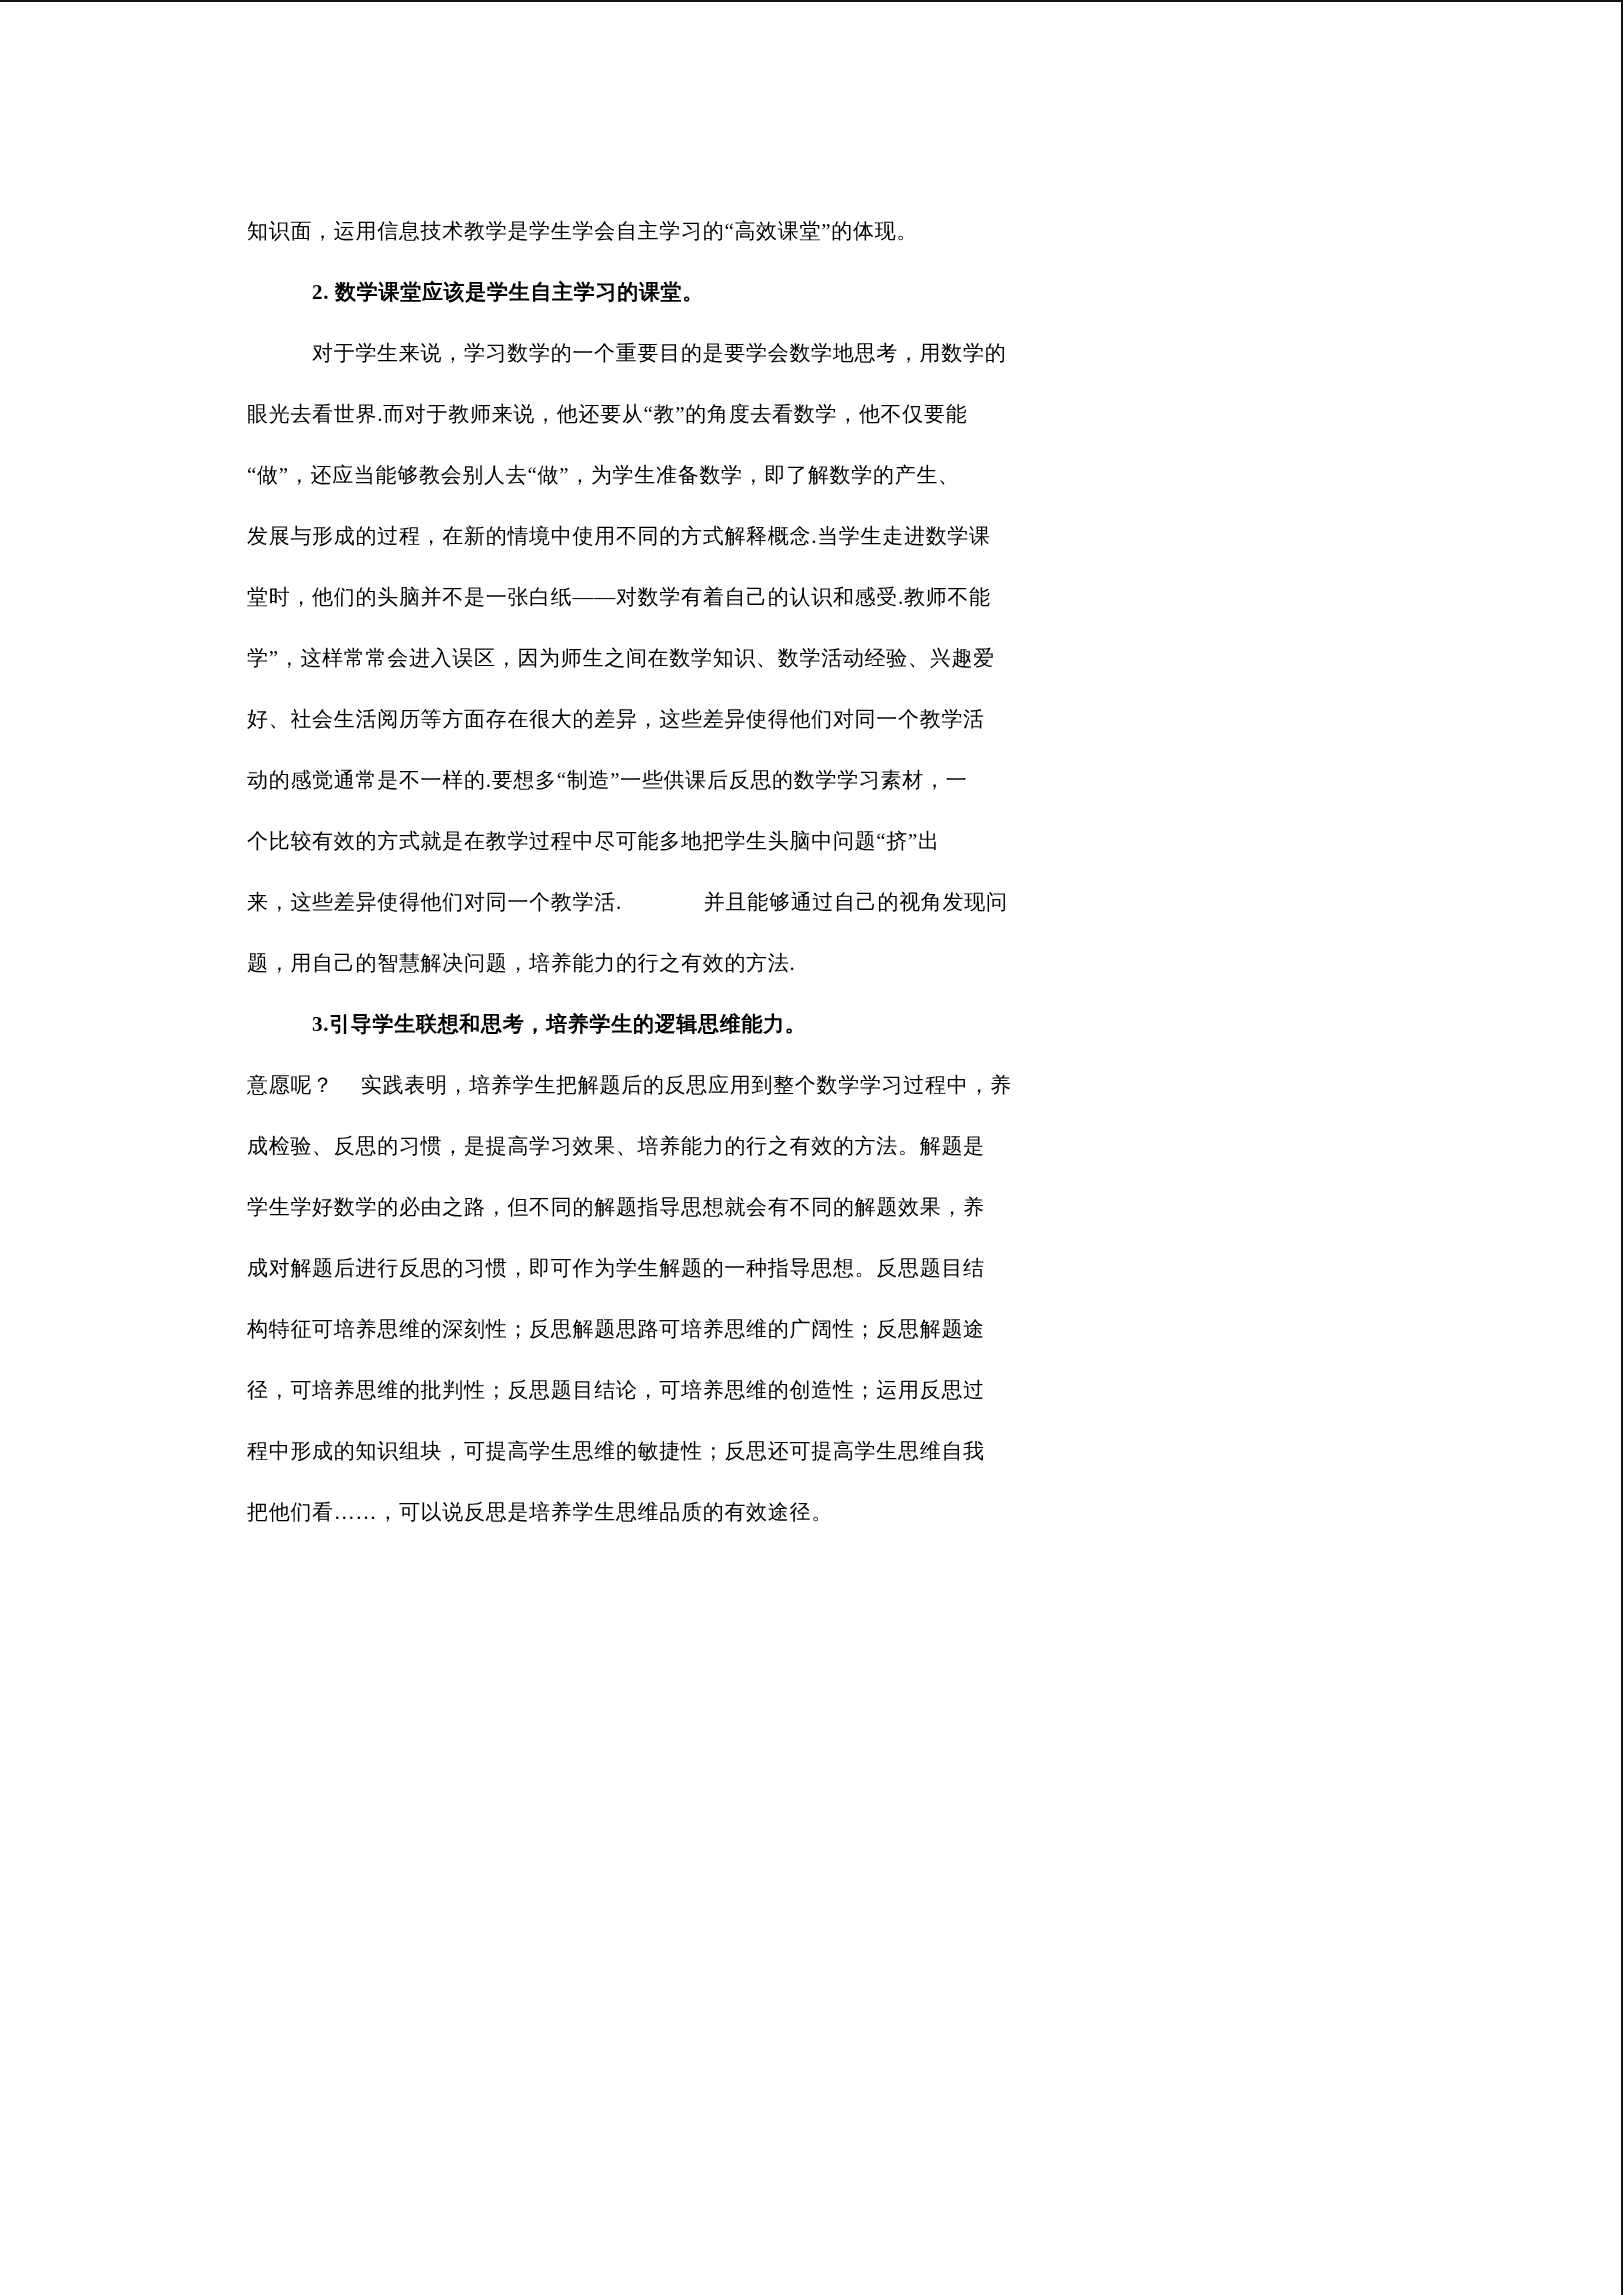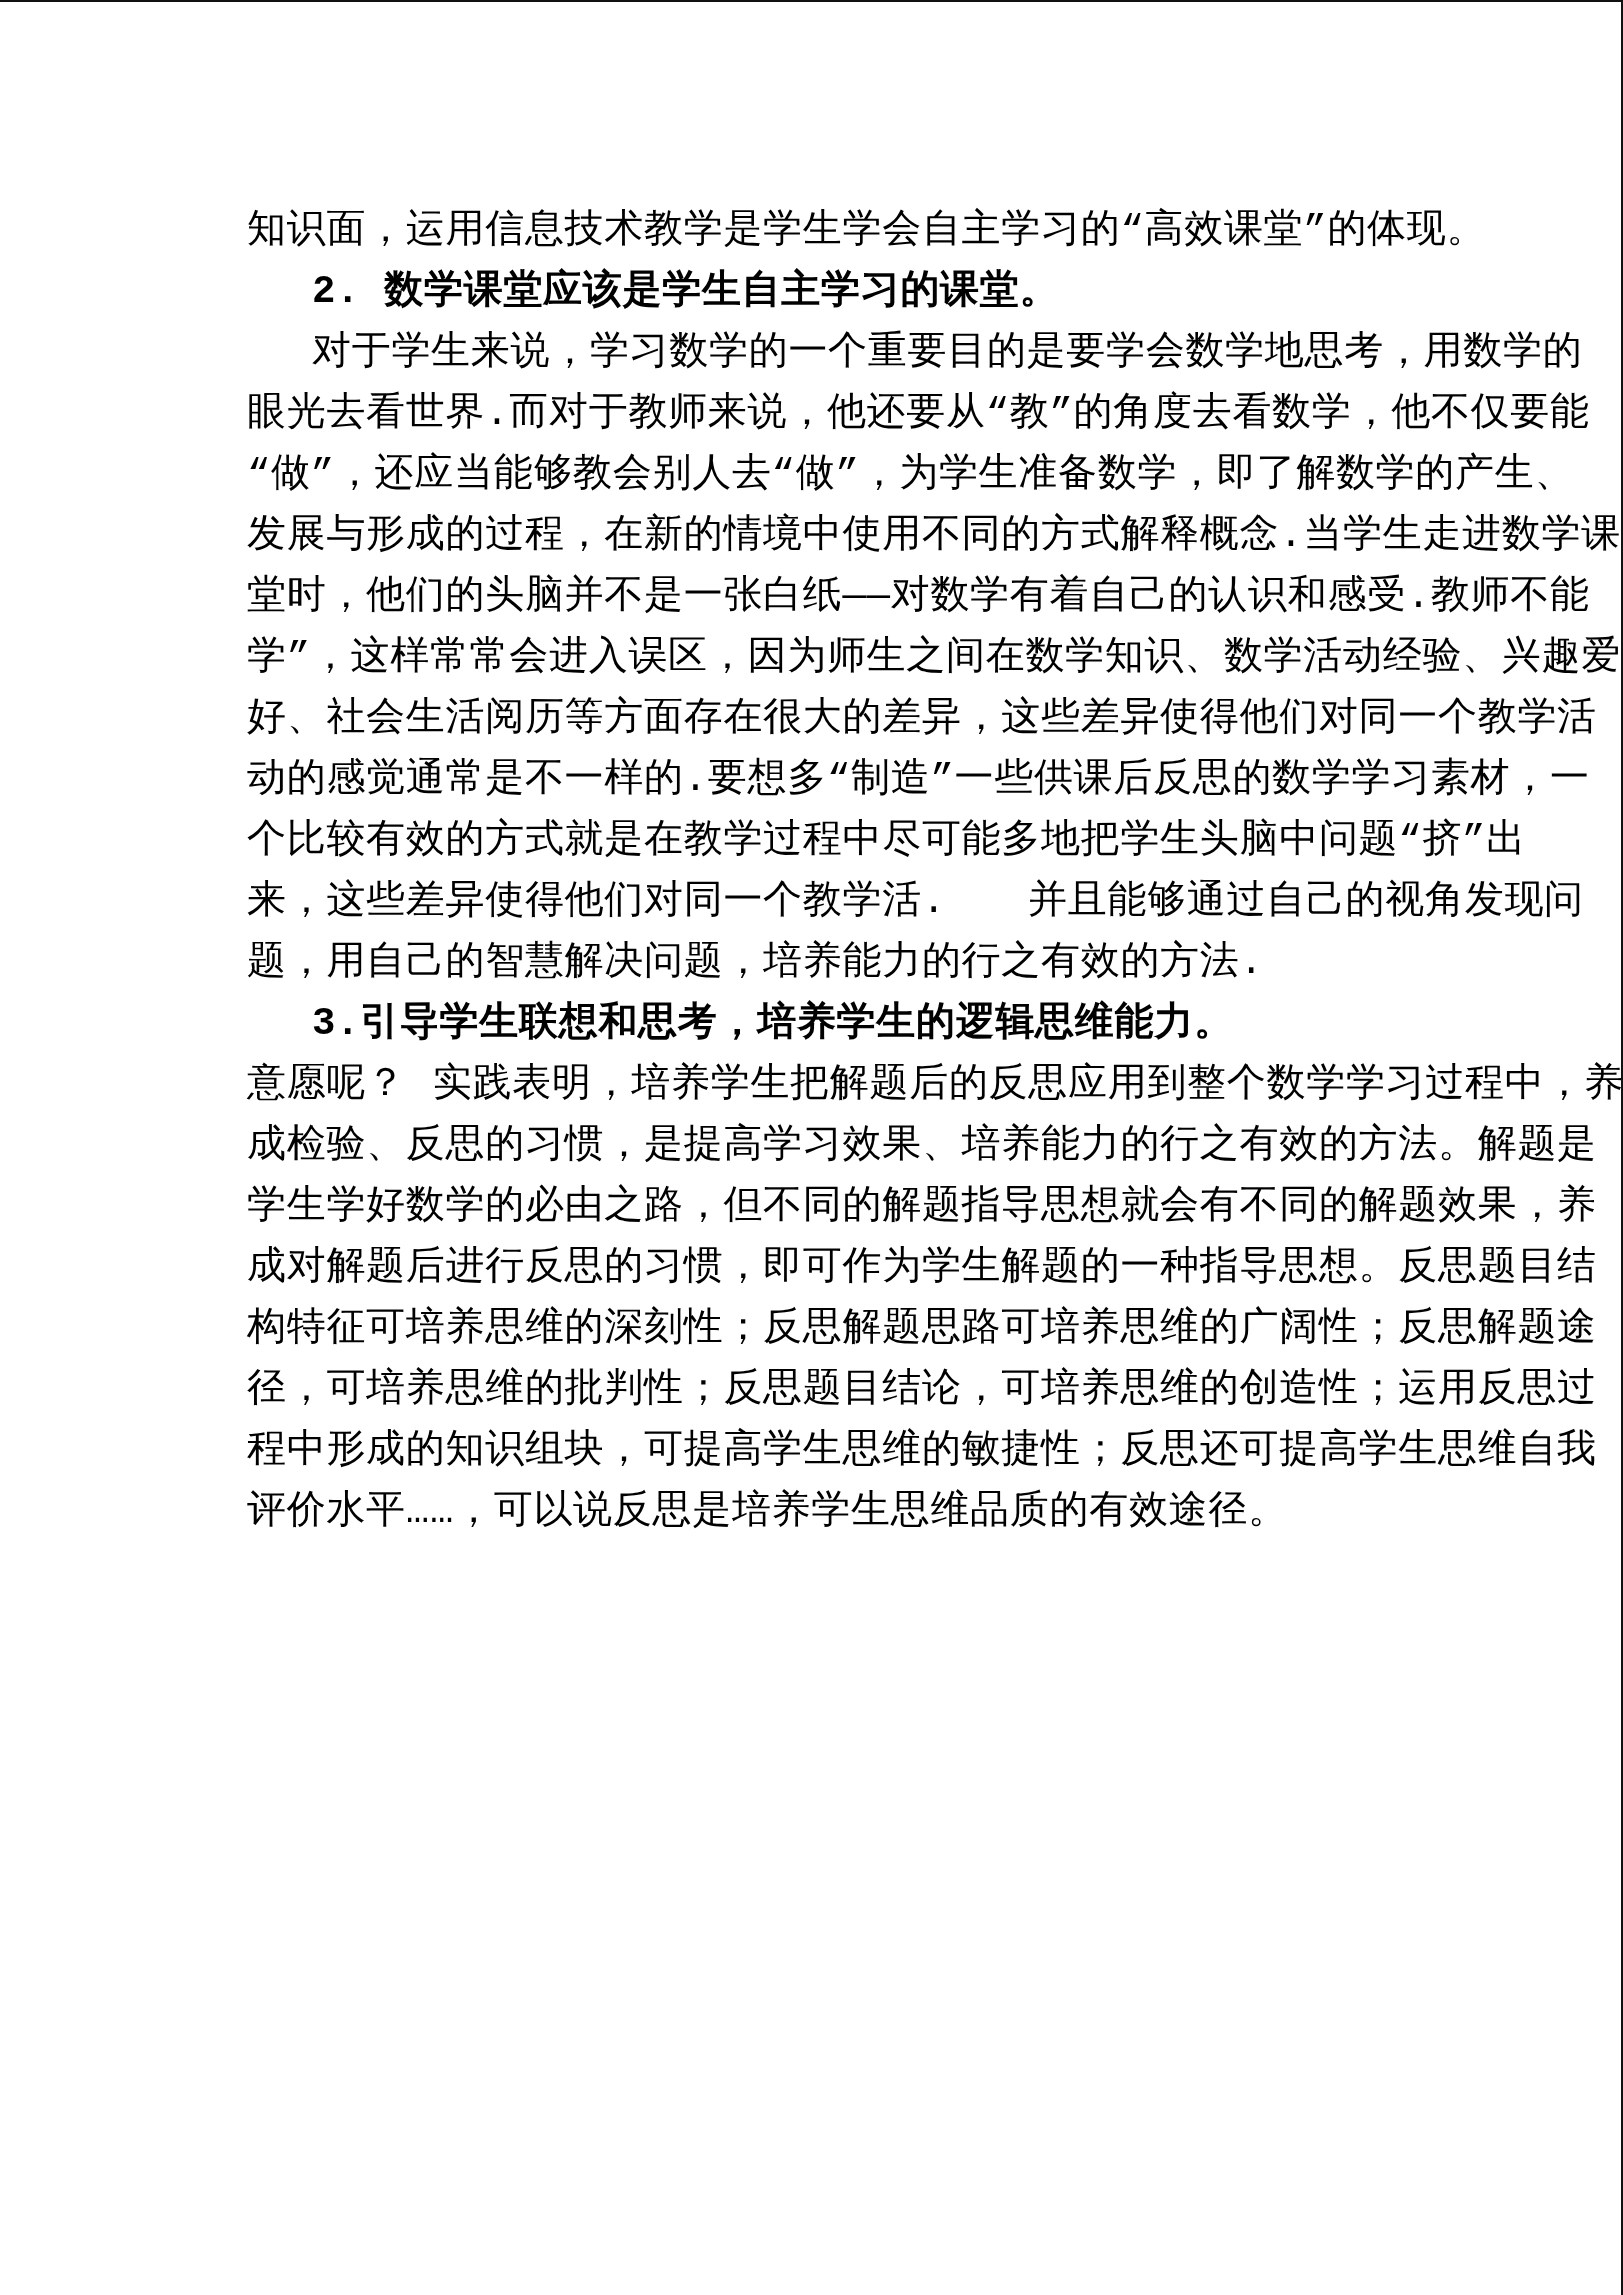--- a/index.html
+++ b/index.html
@@ -27,22 +27,22 @@
     .content {
       position: absolute;
       left: 247px;
       top: 205px;
       width: 1132px;
     }
     .line {
       position: relative;
       height: 61px;
       line-height: 48px;
-      font-family: Liberation Mono, monospace;
-      font-size: 39px;
+      font-family: Liberation Serif, serif;
+      font-size: 21px;
       color: #000000;
       white-space: pre;
       letter-spacing: 0.7px;
     }
     .line.indent {
       padding-left: 65px;
     }
     .line.heading {
       font-weight: bold;
     }
@@ -88,17 +88,17 @@
 
 
     <div class="line"><span>意愿呢？</span><span class="gap-small"></span><span>实践表明，培养学生把解题后的反思应用到整个数学学习过程中，养</span></div>
 
     <div class="line">成检验、反思的习惯，是提高学习效果、培养能力的行之有效的方法。解题是</div>
     <div class="line">学生学好数学的必由之路，但不同的解题指导思想就会有不同的解题效果，养</div>
     <div class="line">成对解题后进行反思的习惯，即可作为学生解题的一种指导思想。反思题目结</div>
     <div class="line">构特征可培养思维的深刻性；反思解题思路可培养思维的广阔性；反思解题途</div>
     <div class="line">径，可培养思维的批判性；反思题目结论，可培养思维的创造性；运用反思过</div>
     <div class="line">程中形成的知识组块，可提高学生思维的敏捷性；反思还可提高学生思维自我</div>
-    <div class="line">评价水平……，可以说反思是培养学生思维品质的有效途径。</div>
+    <div class="line">把他们看……，可以说反思是培养学生思维品质的有效途径。</div>
 
   </div>
 </div>
 
 
 </body></html>

